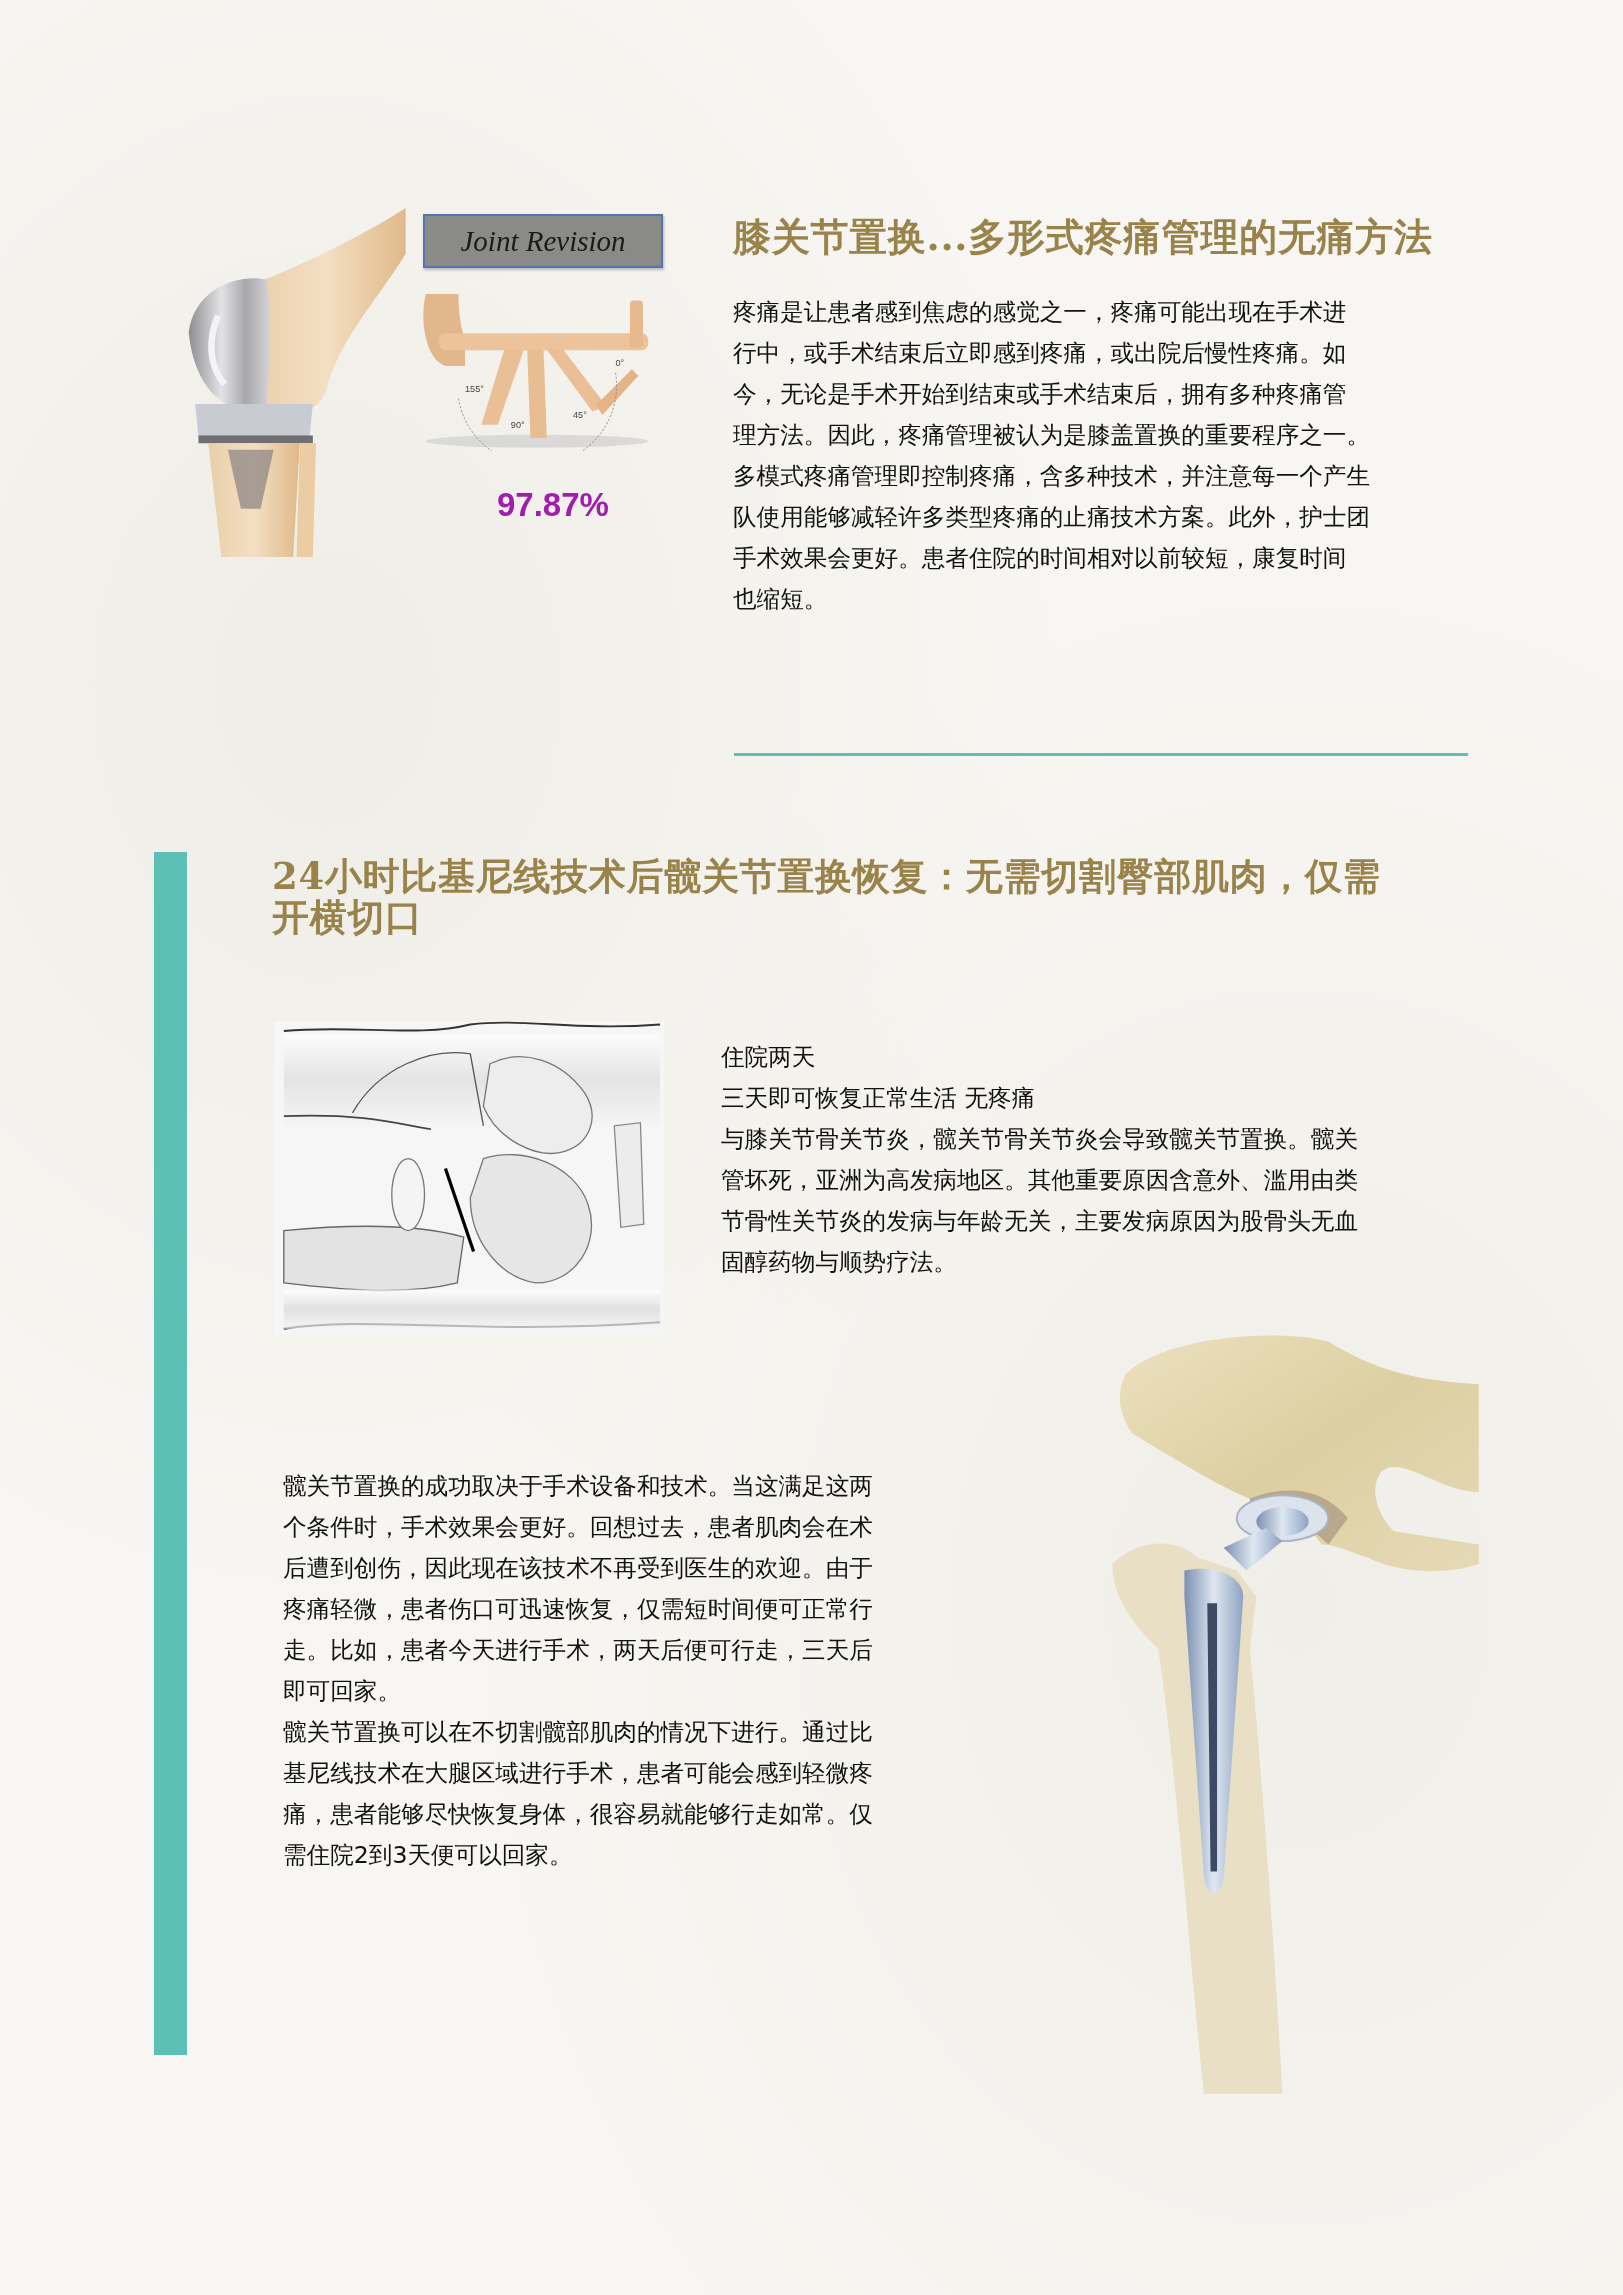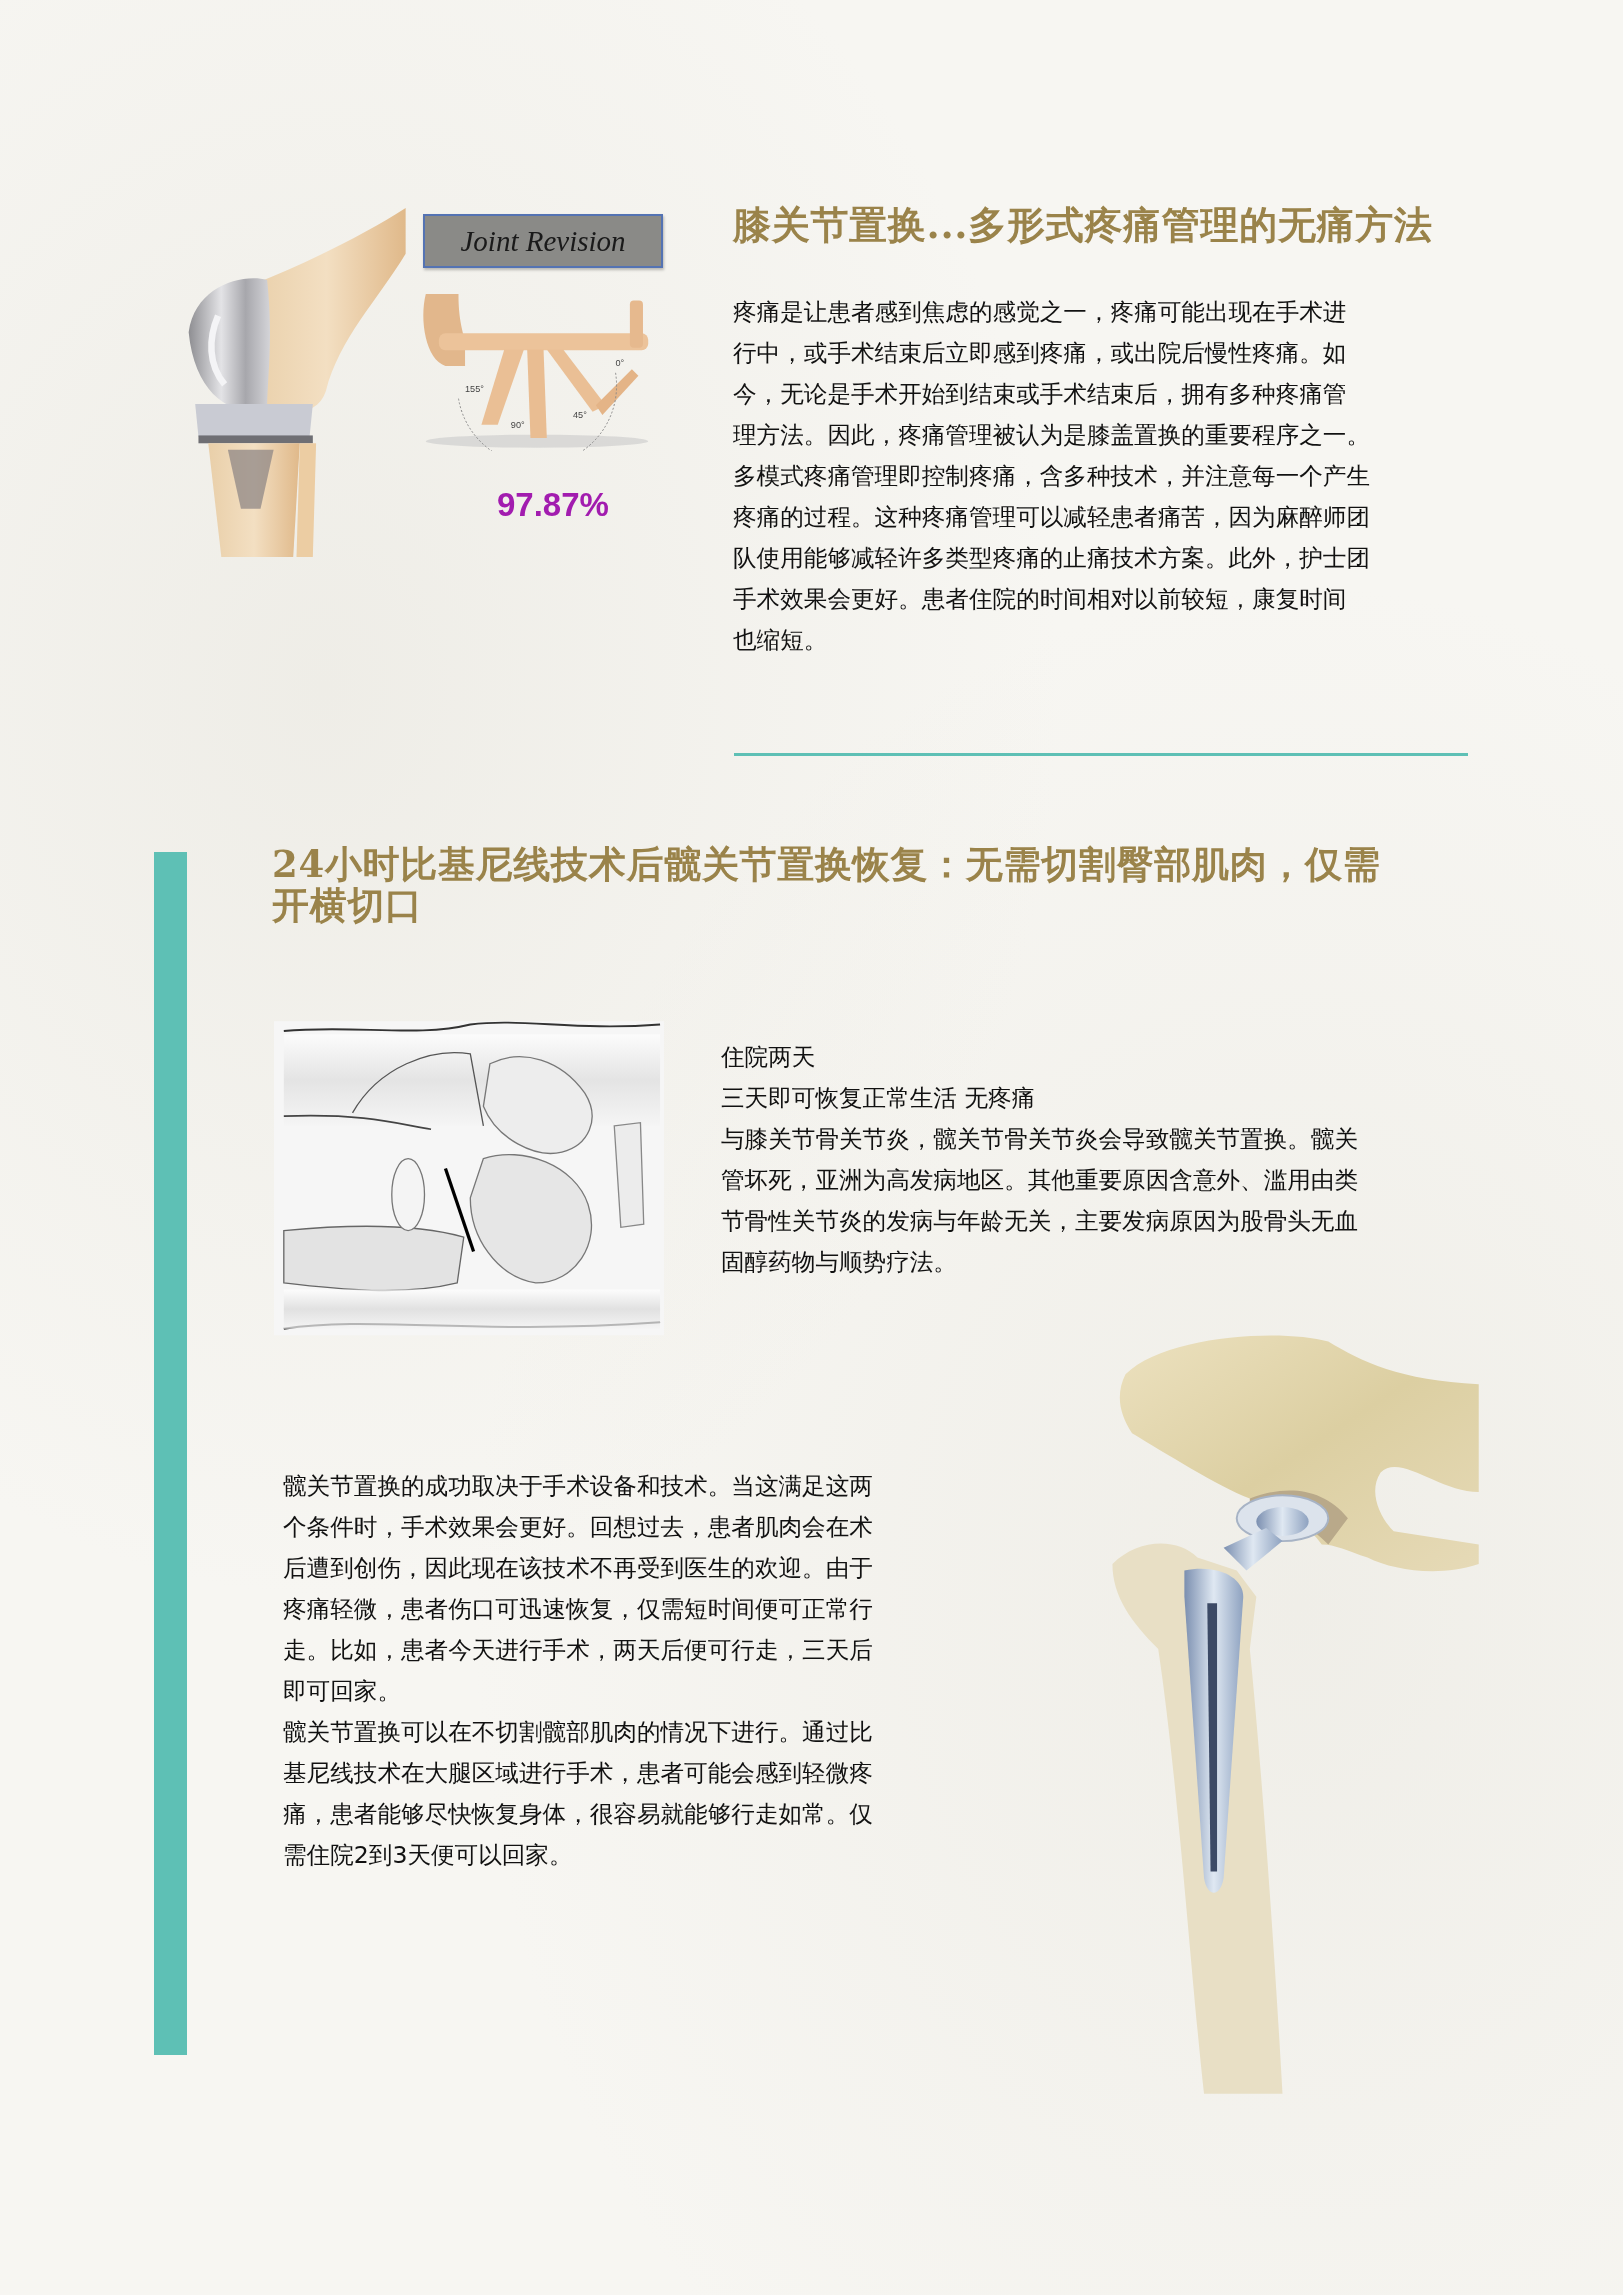--- a/index.html
+++ b/index.html
@@ -10,20 +10,21 @@
       radial-gradient(ellipse at 20% 30%, rgba(230,228,220,0.5) 0, rgba(247,246,242,0) 40%),
       radial-gradient(ellipse at 80% 70%, rgba(232,230,222,0.5) 0, rgba(247,246,242,0) 45%);
     font-family:"DejaVu Sans","Liberation Sans",sans-serif;
     color:#111;
   }
   .abs { position:absolute; }
   .gold-title {
     color:#9a834a; font-weight:bold;
     font-family:"DejaVu Serif","Liberation Serif",serif;
     letter-spacing:0.7px;
+    margin-top:12px;
   }
   .body-text {
     font-size:23.6px; line-height:41px; color:#111;
     font-family:"DejaVu Sans","Liberation Sans",sans-serif;
     text-align:justify;
   }
   .body-text p { margin:0; }
   .teal { background:#5ec0b5; }
 
   
@@ -103,21 +104,20 @@
 <div id="pct" class="abs">97.87%</div>
 
 <div id="title1" class="abs gold-title">膝关节置换...多形式疼痛管理的无痛方法</div>
 
 <div id="para1" class="abs body-text">
   <p>疼痛是让患者感到焦虑的感觉之一，疼痛可能出现在手术进</p>
   <p>行中，或手术结束后立即感到疼痛，或出院后慢性疼痛。如</p>
   <p>今，无论是手术开始到结束或手术结束后，拥有多种疼痛管</p>
   <p>理方法。因此，疼痛管理被认为是膝盖置换的重要程序之一。</p>
   <p>多模式疼痛管理即控制疼痛，含多种技术，并注意每一个产生</p>
-  <p>疼痛的过程。这种疼痛管理可以减轻患者痛苦，因为麻醉师团</p>
   <p>队使用能够减轻许多类型疼痛的止痛技术方案。此外，护士团</p>
   <p>手术效果会更好。患者住院的时间相对以前较短，康复时间</p>
   <p>也缩短。</p>
 </div>
 
 <div id="divider" class="abs teal"></div>
 
 <div id="teal-bar" class="abs teal"></div>
 
 <div id="title2" class="abs gold-title">

